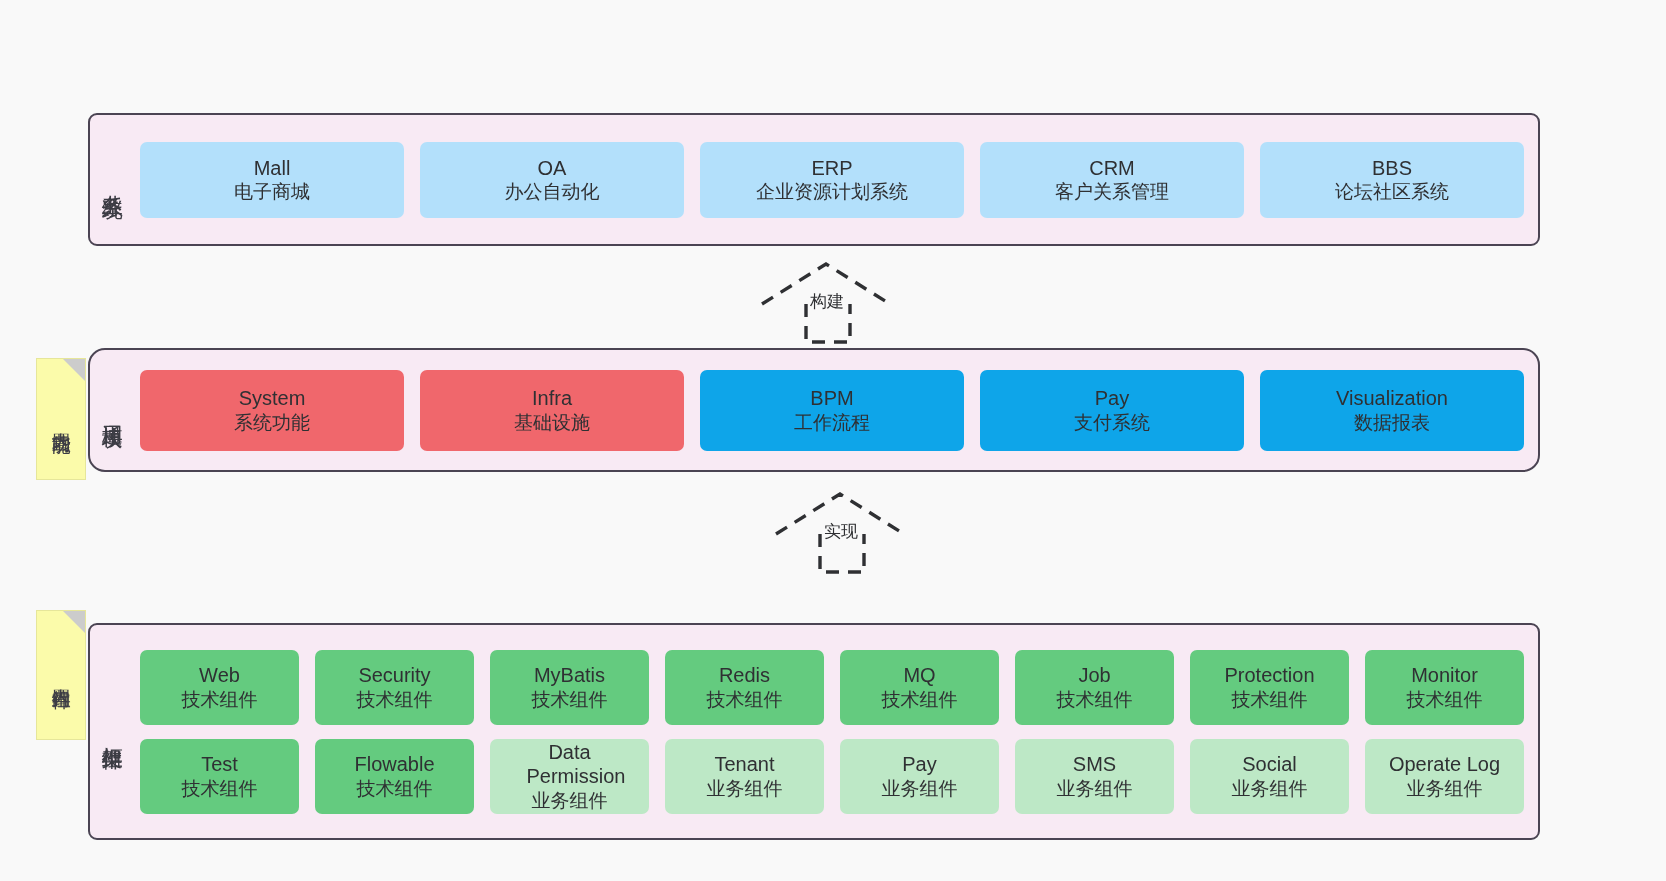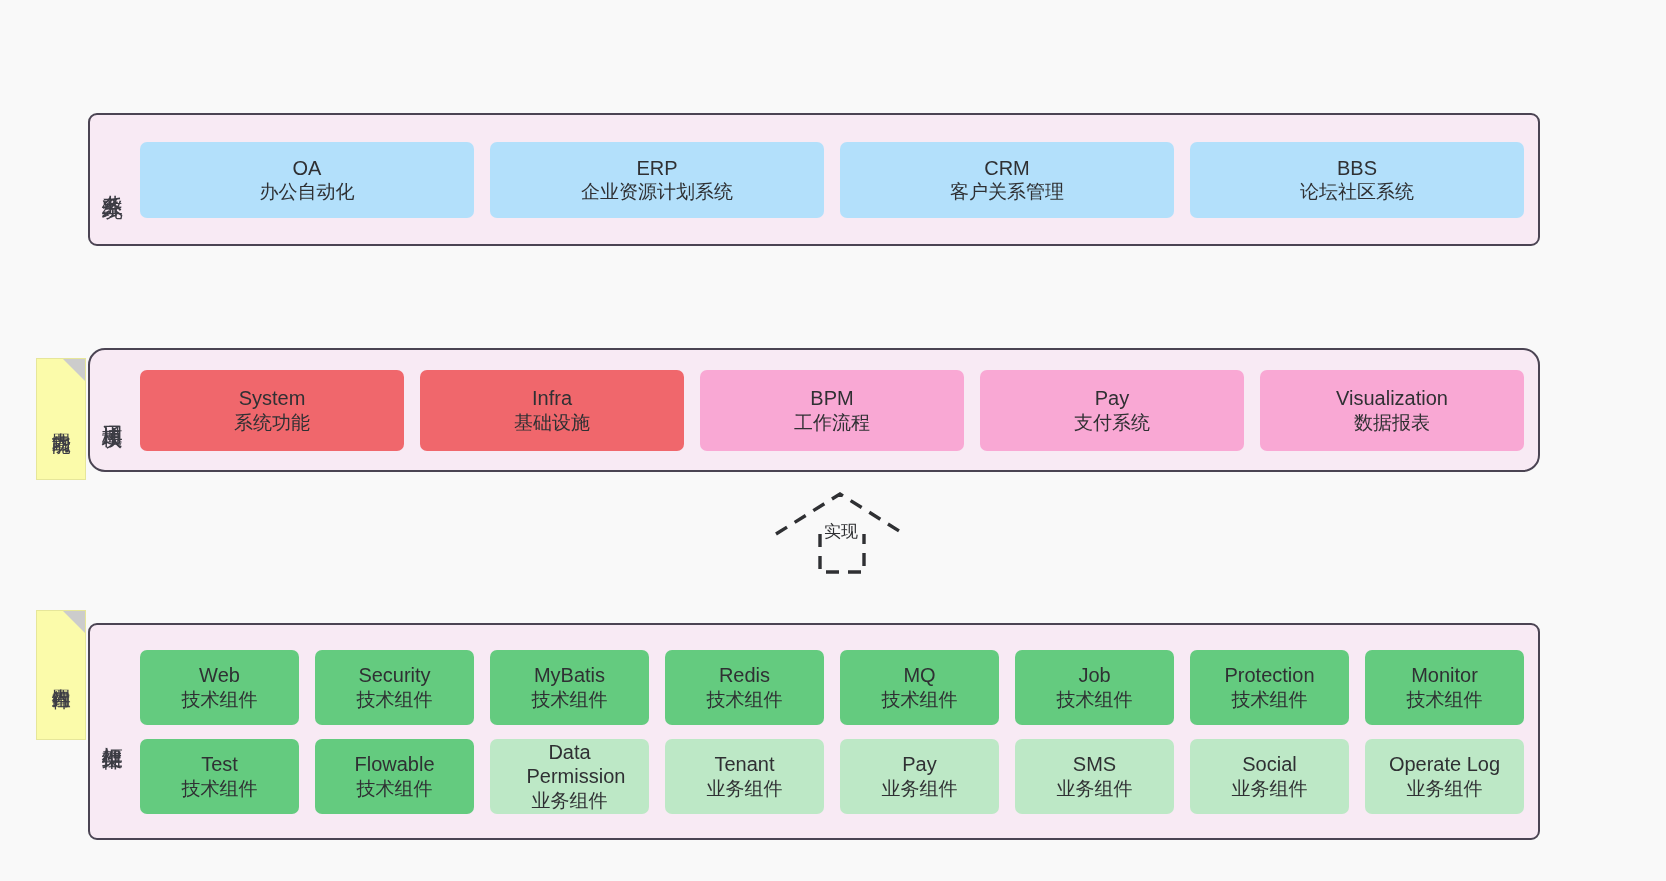--- a/index.html
+++ b/index.html
@@ -72,21 +72,21 @@
     text-align: center;
     line-height: 1.23;
     padding: 4px 6px;
     color: #2f3033;
   }
   .item .t-en { font-size: 20px; }
   .item .t-cn { font-size: 19px; }
 
   .h-blue   { background: #b3e0fb; }
   .h-red    { background: #f0676c; }
-  .h-pink   { background: #f9a8d4; }
+  .h-pink   { background: #0ea5e9; }
   .h-green  { background: #64cb7f; }
   .h-lgreen { background: #bde8c6; }
 
   
   #layer-business .item { height: 76px; }
   #layer-modules  .item { height: 81px; }
   #layer-framework .item { height: 75px; }
 
   
   .sticky {
@@ -136,39 +136,50 @@
 </head>
 <body>
 
 <div id="canvas">
 
   <div class="layer" id="layer-business" style="left:88px; top:113px; width:1452px; height:133px;">
     <div class="layer-label">业务系统</div>
     <div class="layer-body">
       <div class="row">
         <div class="item h-blue">
+          <span class="t-en">Mall</span>
+          <span class="t-cn">电子商城</span>
+        </div>
+        <div class="item h-blue">
           <span class="t-en">OA</span>
           <span class="t-cn">办公自动化</span>
         </div>
         <div class="item h-blue">
           <span class="t-en">ERP</span>
           <span class="t-cn">企业资源计划系统</span>
         </div>
         <div class="item h-blue">
           <span class="t-en">CRM</span>
           <span class="t-cn">客户关系管理</span>
         </div>
         <div class="item h-blue">
           <span class="t-en">BBS</span>
           <span class="t-cn">论坛社区系统</span>
         </div>
       </div>
     </div>
   </div>
 
+  <div class="connector" style="left:758px; top:258px; width:142px; height:88px;">
+    <svg width="142" height="88" viewBox="0 0 142 88" fill="none">
+      <path d="M4 46 L68 6 L132 46" stroke="#2f3033" stroke-width="3.4" stroke-dasharray="13 9" fill="none" stroke-linecap="butt"></path>
+      <path d="M48 46 L48 84 L92 84 L92 46" stroke="#2f3033" stroke-width="3.4" stroke-dasharray="13 9" fill="none"></path>
+    </svg>
+    <span class="conn-label" style="left:52px; top:32px;">构建</span>
+  </div>
 
   <div class="sticky" style="left:36px; top:358px; height:122px;">
     <span>内置功能</span>
     <span class="fold"></span>
   </div>
   <div class="layer" id="layer-modules" style="left:88px; top:348px; width:1452px; height:124px;border-radius:17px;">
     <div class="layer-label">通用模块</div>
     <div class="layer-body">
       <div class="row">
         <div class="item h-red">

